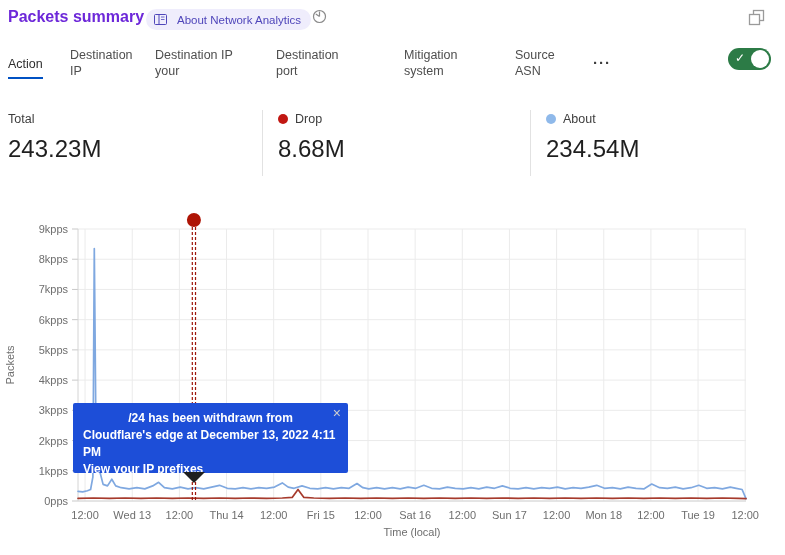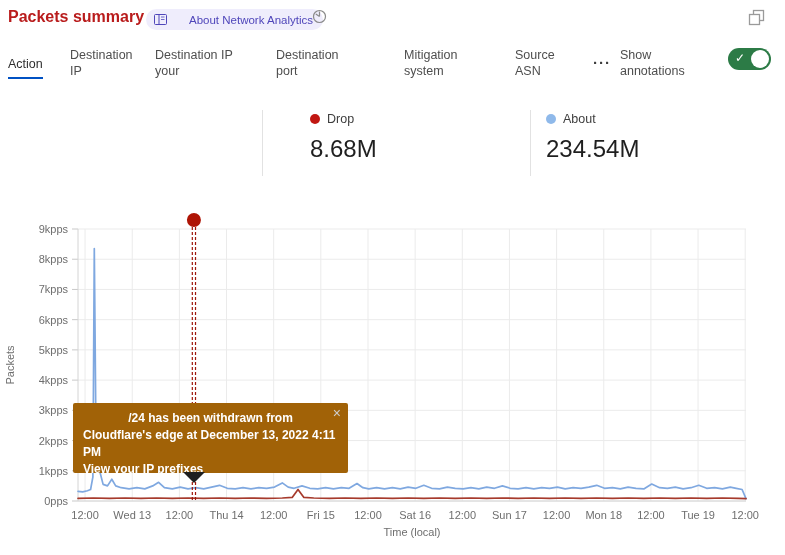--- a/index.html
+++ b/index.html
@@ -1,23 +1,23 @@
 <!DOCTYPE html>
 <html><head>
 <meta charset="utf-8">
 <style>
   html,body{margin:0;padding:0;background:#fff;}
   *{box-sizing:border-box;}
   body{font-family:"Liberation Sans",sans-serif;}
   .stage{position:relative;width:785px;height:555px;background:#fff;overflow:hidden;}
 
   
-  .title{position:absolute;left:8px;top:8px;font-size:16px;font-weight:700;color:#b91c1c;}
+  .title{position:absolute;left:8px;top:8px;font-size:16px;font-weight:700;color:#6d28d9;}
   .badge{position:absolute;left:146px;top:9px;height:21px;padding:0 10px 0 8px;border-radius:11px;
-         background:#efedfc;color:#4f46ba;font-size:11.5px;display:flex;align-items:center;gap:22px;}
+         background:#efedfc;color:#4f46ba;font-size:11.5px;display:flex;align-items:center;gap:10px;}
   .badge svg{display:block;}
   .clock-ic{position:absolute;left:312px;top:9px;}
   .restore-ic{position:absolute;left:748px;top:9px;}
 
   
   .tabs{position:absolute;left:0;top:44px;width:785px;height:48px;}
   .tab{position:absolute;font-size:12.5px;color:#4e4e4e;line-height:16px;cursor:pointer;}
   .tab.active{color:#2e2e2e;border-bottom:2px solid #0051c3;padding-bottom:5px;}
   .more-dots{position:absolute;left:593px;top:10px;font-size:15px;font-weight:700;letter-spacing:1px;color:#3d3d3d;cursor:pointer;}
   .toggle{position:absolute;left:728px;top:4px;width:43px;height:22px;border-radius:11px;background:#2c7b46;cursor:pointer;}
@@ -30,21 +30,21 @@
   .stat{position:absolute;top:4px;}
   .stat .lab{font-size:12.5px;color:#3d3d3d;display:flex;align-items:center;gap:7px;}
   .stat .dot{width:10px;height:10px;border-radius:50%;display:inline-block;}
   .stat .val{font-size:24px;color:#1f1f1f;margin-top:9px;}
 
   
   .chart-svg{position:absolute;left:0;top:0;width:785px;height:555px;}
   .chart-svg text{font-family:"Liberation Sans",sans-serif;font-size:11px;fill:#6e6e6e;}
 
   
-  .tooltip{position:absolute;left:73px;top:403px;width:275px;height:70px;background:#a16207;color:#fff;
+  .tooltip{position:absolute;left:73px;top:403px;width:275px;height:70px;background:#1d4ed8;color:#fff;
            border-radius:2px;padding:7px 10px 6px;font-size:12px;font-weight:600;line-height:17px;z-index:5;}
   .tooltip .l1{text-align:center;}
   .tooltip .link{color:#fff;cursor:pointer;display:inline-block;}
   .tooltip .close{position:absolute;top:2px;right:7px;font-size:14px;font-weight:400;color:#cfcfcf;cursor:pointer;}
   .caret{position:absolute;left:183px;top:472px;width:0;height:0;z-index:5;
          border-left:11px solid transparent;border-right:11px solid transparent;border-top:11px solid #1f1f1f;}
 </style>
 </head>
 <body>
 
@@ -148,31 +148,36 @@
   </span>
 
   <div class="tabs">
     <div class="tab active" style="left:8px;top:12px;text-align:center;">Action</div>
     <div class="tab" style="left:64px;top:3px;width:76px;margin-left:6px;">Destination IP</div>
     <div class="tab" style="left:155px;top:3px;width:100px;">Destination IP your</div>
     <div class="tab" style="left:276px;top:3px;width:82px;">Destination port</div>
     <div class="tab" style="left:404px;top:3px;width:72px;">Mitigation system</div>
     <div class="tab" style="left:515px;top:3px;width:58px;">Source ASN</div>
     <div class="more-dots">···</div>
-    <div class="tab" style="left:620px;top:3px;width:90px;">Show annotations</div>
     <div class="toggle">
       <span class="check">✓</span>
       <span class="knob"></span>
     </div>
   </div>
 
   <div class="stats">
     <div class="vdiv" style="left:262px;"></div>
     <div class="vdiv" style="left:530px;"></div>
-    <div class="stat" style="left:278px;margin-left:32px;">
+    <div class="stat" style="left:8px;">
+      <div class="lab">
+          <span>Total</span>
+        </div>
+      <div class="val">243.23M</div>
+    </div>
+    <div class="stat" style="left:278px;">
       <div class="lab">
           <span class="dot" style="background: rgb(193, 23, 18);"></span>
           <span>Drop</span>
         </div>
       <div class="val">8.68M</div>
     </div>
     <div class="stat" style="left:546px;">
       <div class="lab">
           <span class="dot" style="background: rgb(143, 185, 234);"></span>
           <span>About</span>

